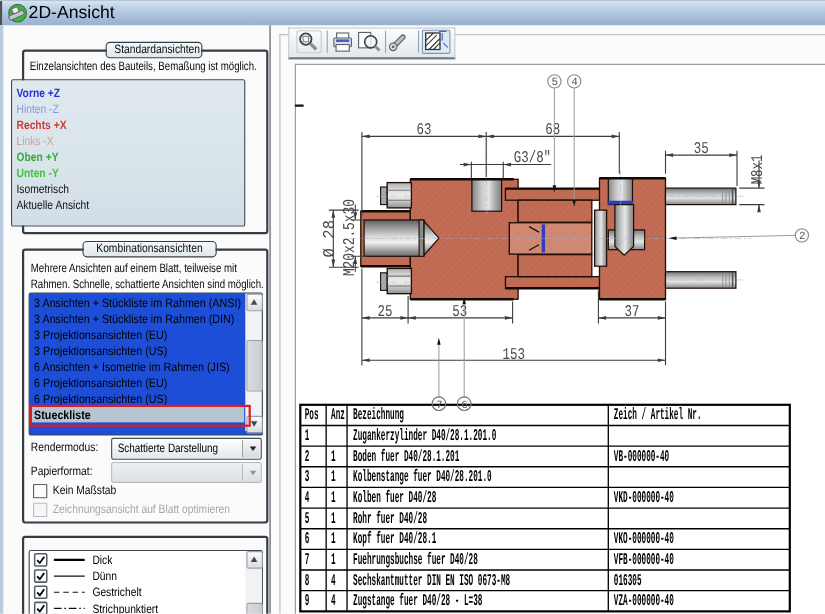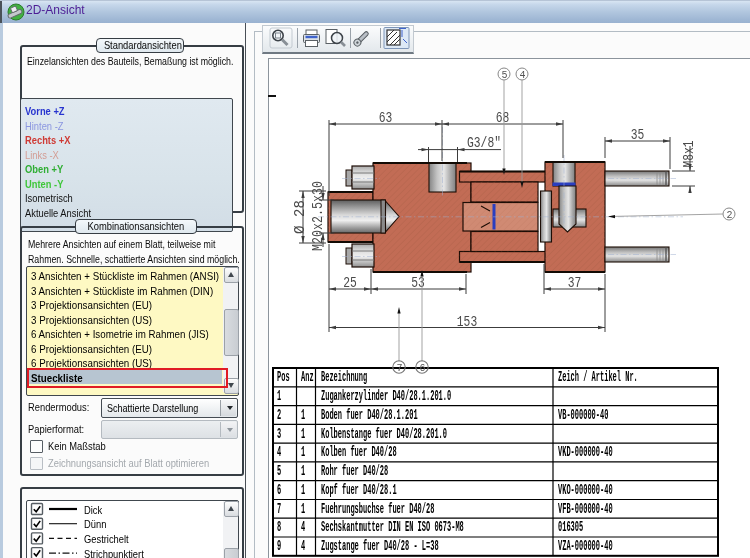--- a/index.html
+++ b/index.html
@@ -3,44 +3,44 @@
 <meta charset="utf-8">
 <style>
 html,body{margin:0;padding:0;}
 body{width:750px;height:558px;overflow:hidden;position:relative;background:#fbfbfb;
  font-family:"Liberation Sans",sans-serif;}
 .abs{position:absolute;}
 
 #titlebar{left:0;top:0;width:750px;height:23px;
  background:linear-gradient(180deg,#dde9f5 0%,#c6d7ea 20%,#b2c7df 50%,#9fb7d4 85%,#9ab2d0 100%);
  border-left:2px solid #4a5158;}
-#titletext{left:26px;top:3px;font-size:12px;color:#4c1d95;}
+#titletext{left:26px;top:3px;font-size:16px;color:#000000;}
 
 #leftedge{left:0;top:23px;width:3px;height:535px;background:#b9cbdf;}
 #panelsep{left:245px;top:23px;width:1px;height:535px;background:#494f56;}
 #rpline-v{left:254px;top:31px;width:1px;height:527px;background:#b3bcc4;}
 #rpline-h{left:254px;top:31px;width:496px;height:1px;background:#b3bcc4;}
 
 .grp{border:2px solid #363d44;border-radius:3px;background:transparent;}
 .gtitle{border:1px solid #363d44;border-radius:4px;background:linear-gradient(180deg,#f4f8fb,#dfe8ee);
  font-size:11px;color:#0a0a0a;text-align:center;white-space:nowrap;}
 .gtitle span{display:inline-block;transform:scaleX(0.85);transform-origin:50% 50%;}
 .lbl{font-size:11px;color:#0a0a0a;white-space:nowrap;transform:scaleX(0.85);transform-origin:0 50%;}
 #grpA{left:20px;top:45px;width:220px;height:164px;}
 #gtA{left:96px;top:38px;width:86px;height:13px;line-height:13px;}
 #descA{left:27px;top:55px;}
-#listA{left:20px;top:72px;width:211px;height:132px;border:1.5px solid #40474e;border-radius:2px;
- background:linear-gradient(180deg,#e0e9f0 0%,#d8e3ea 60%,#d2dde6 100%);margin-top:26px;}
+#listA{left:10px;top:72px;width:211px;height:132px;border:1.5px solid #40474e;border-radius:2px;
+ background:linear-gradient(180deg,#e0e9f0 0%,#d8e3ea 60%,#d2dde6 100%);}
 .li{position:absolute;left:4px;font-size:11px;white-space:nowrap;line-height:14px;transform:scaleX(0.85);transform-origin:0 50%;}
 #grpB{left:20px;top:226px;width:220px;height:246px;}
 #gtB{left:75px;top:219px;width:120px;height:13px;line-height:13px;}
 #descB1{left:28px;top:238px;}
 #descB2{left:28px;top:252.5px;}
 #listB .li{transform:scaleX(0.888);}
-#listB{left:26px;top:266px;width:211px;height:127.5px;border:1.5px solid #40474e;border-radius:2px;background:#fef9c3;text-align:right;}
+#listB{left:26px;top:266px;width:211px;height:127.5px;border:1.5px solid #40474e;border-radius:2px;background:#1d4ed8;text-align:right;}
 #grpC{left:20px;top:487px;width:220px;height:80px;}
 #gtC{left:70px;top:504px;width:131px;height:13px;line-height:13px;}
 #listC{left:26px;top:500px;width:211px;height:66px;border:1.5px solid #40474e;border-radius:2px;background:#fff;}
 
 .sb{position:absolute;background:#f1f2f4;}
 .sbtn{position:absolute;background:linear-gradient(180deg,#fdfdfd,#d9dce0);border:1px solid #9ba1a8;border-radius:2px;}
 .sthumb{position:absolute;background:linear-gradient(90deg,#d9dce0,#c9cdd2);border:1px solid #9ba1a8;border-radius:2px;}
 .tri{position:absolute;width:0;height:0;}
 
 .combo{position:absolute;border:1px solid #454c53;border-radius:2px;

